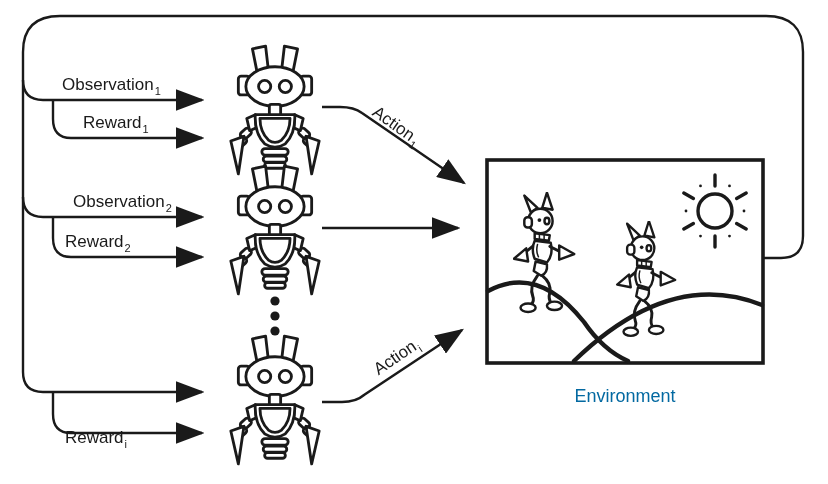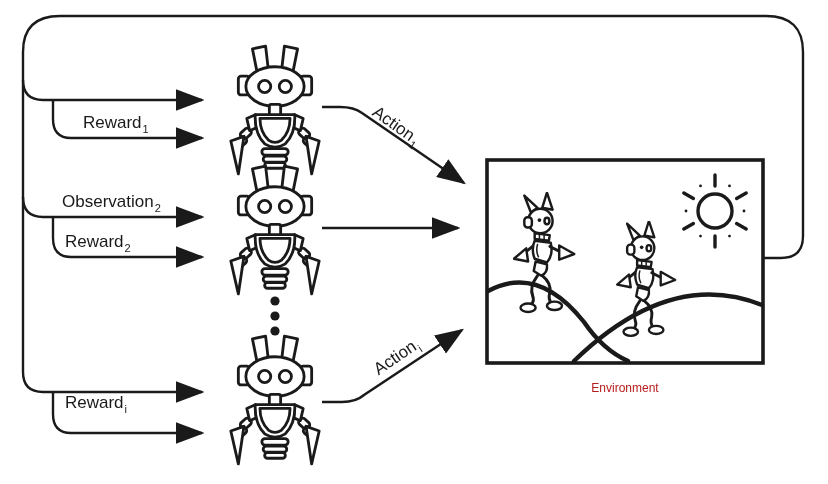--- a/index.html
+++ b/index.html
@@ -23,24 +23,24 @@
     font-size:11px;
     position:relative;
     top:5px;
     margin-left:1px;
   }
   .label.centered{text-align:center;}
   .rot35{transform:rotate(35deg);transform-origin:center;}
   .rotm34{transform:rotate(-34deg);transform-origin:center;}
   .env-label{
     position:absolute;
-    left:487px;top:377px;width:276px;
+    left:487px;top:385px;width:276px;
     text-align:center;
-    font-size:12px;line-height:22px;
-    color:#b91c1c;
+    font-size:18px;line-height:22px;
+    color:#0369a1;
   }
 </style>
 </head>
 <body>
 
 <div id="canvas">
 
   <svg id="artwork" viewBox="0 0 828 484" xmlns="http://www.w3.org/2000/svg">
     <defs>
       <marker id="ah" markerWidth="12" markerHeight="9" refX="11" refY="4.5" orient="auto" markerUnits="strokeWidth">
@@ -159,32 +159,35 @@
       <use href="#robot-walk" x="513" y="192" width="66" height="124"></use>
       <use href="#robot-walk" x="612" y="221" width="72" height="118"></use>
 
       <g fill="none" stroke="#1a1a1a" stroke-width="4.4" stroke-linecap="round">
         <path d="M488,291 Q538,264 584,322 Q603,350 628,361"></path>
         <path d="M574,361 Q670,268 762,305"></path>
       </g>
     </g>
   </svg>
 
+  <div class="label" style="left:62px;top:75px">
+    <span>Observation</span><span class="sub">1</span>
+  </div>
   <div class="label" style="left:83px;top:113px">
     <span>Reward</span><span class="sub">1</span>
   </div>
 
-  <div class="label" style="left:62px;top:192px">
+  <div class="label" style="left:73px;top:192px">
     <span>Observation</span><span class="sub">2</span>
   </div>
   <div class="label" style="left:65px;top:232px">
     <span>Reward</span><span class="sub">2</span>
   </div>
 
-  <div class="label" style="left:65px;top:393px">
+  <div class="label" style="left:65px;top:428px">
     <span>Reward</span><span class="sub">i</span>
   </div>
 
   <div class="label centered rot35" style="left:344px;top:116px;width:104px">
     <span>Action</span><span class="sub">1</span>
   </div>
   <div class="label centered rotm34" style="left:345px;top:347px;width:104px">
     <span>Action</span><span class="sub">i</span>
   </div>
 

